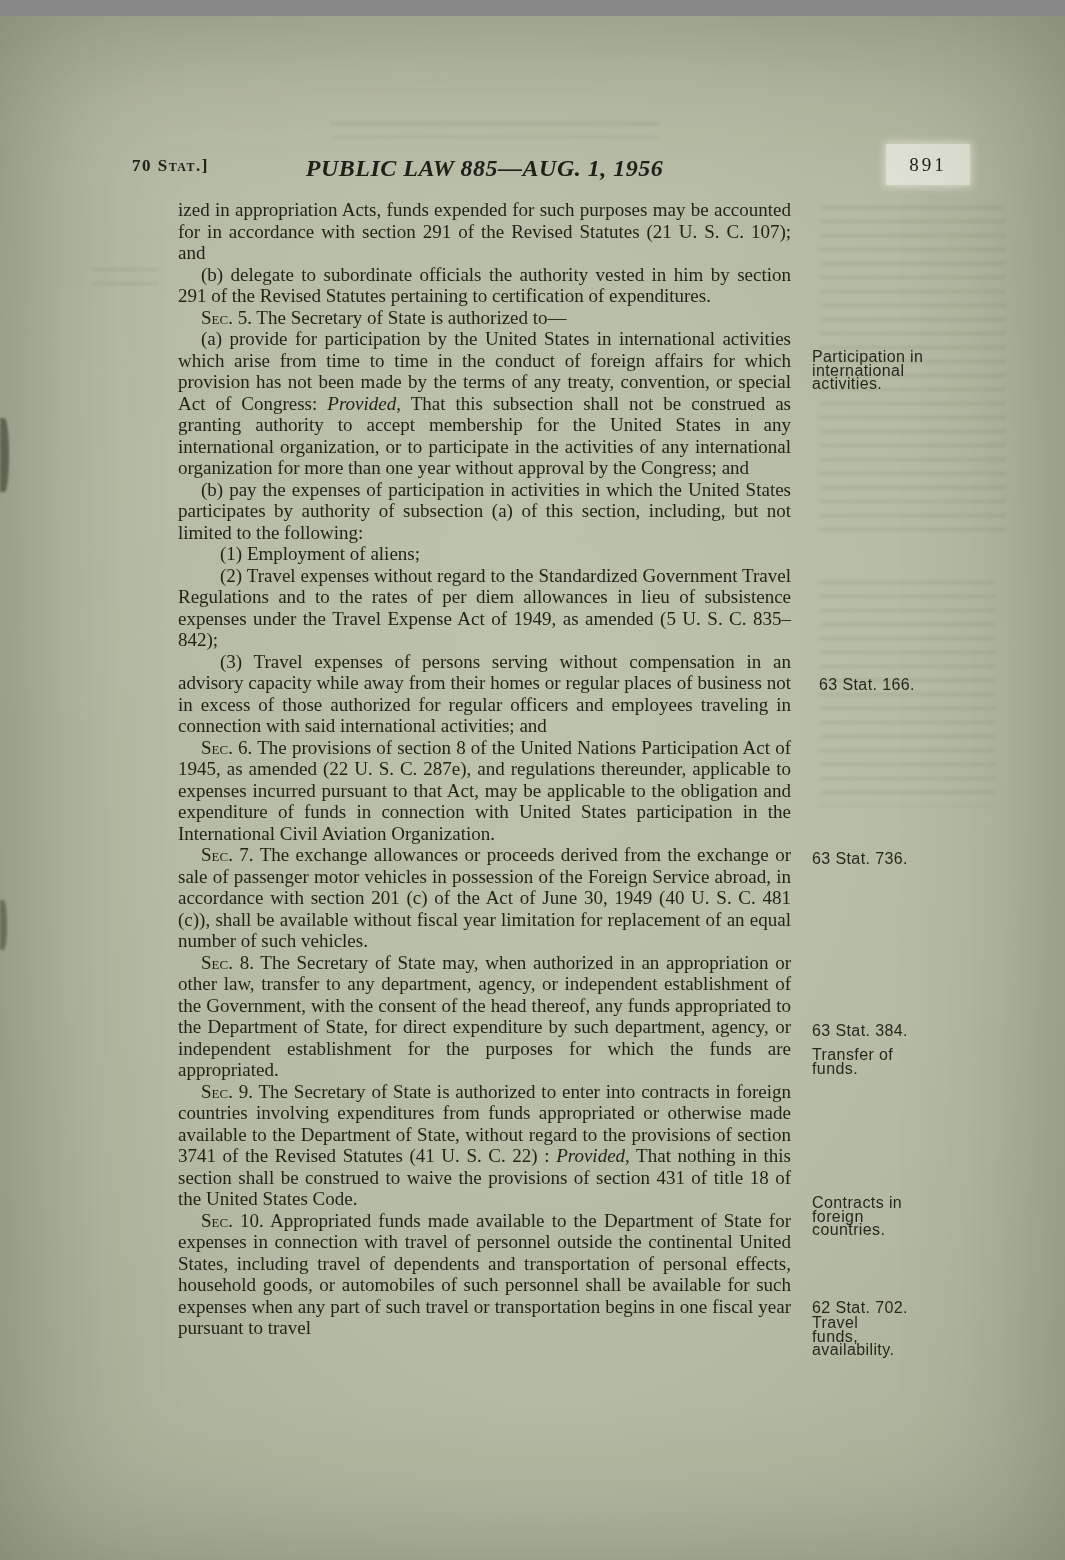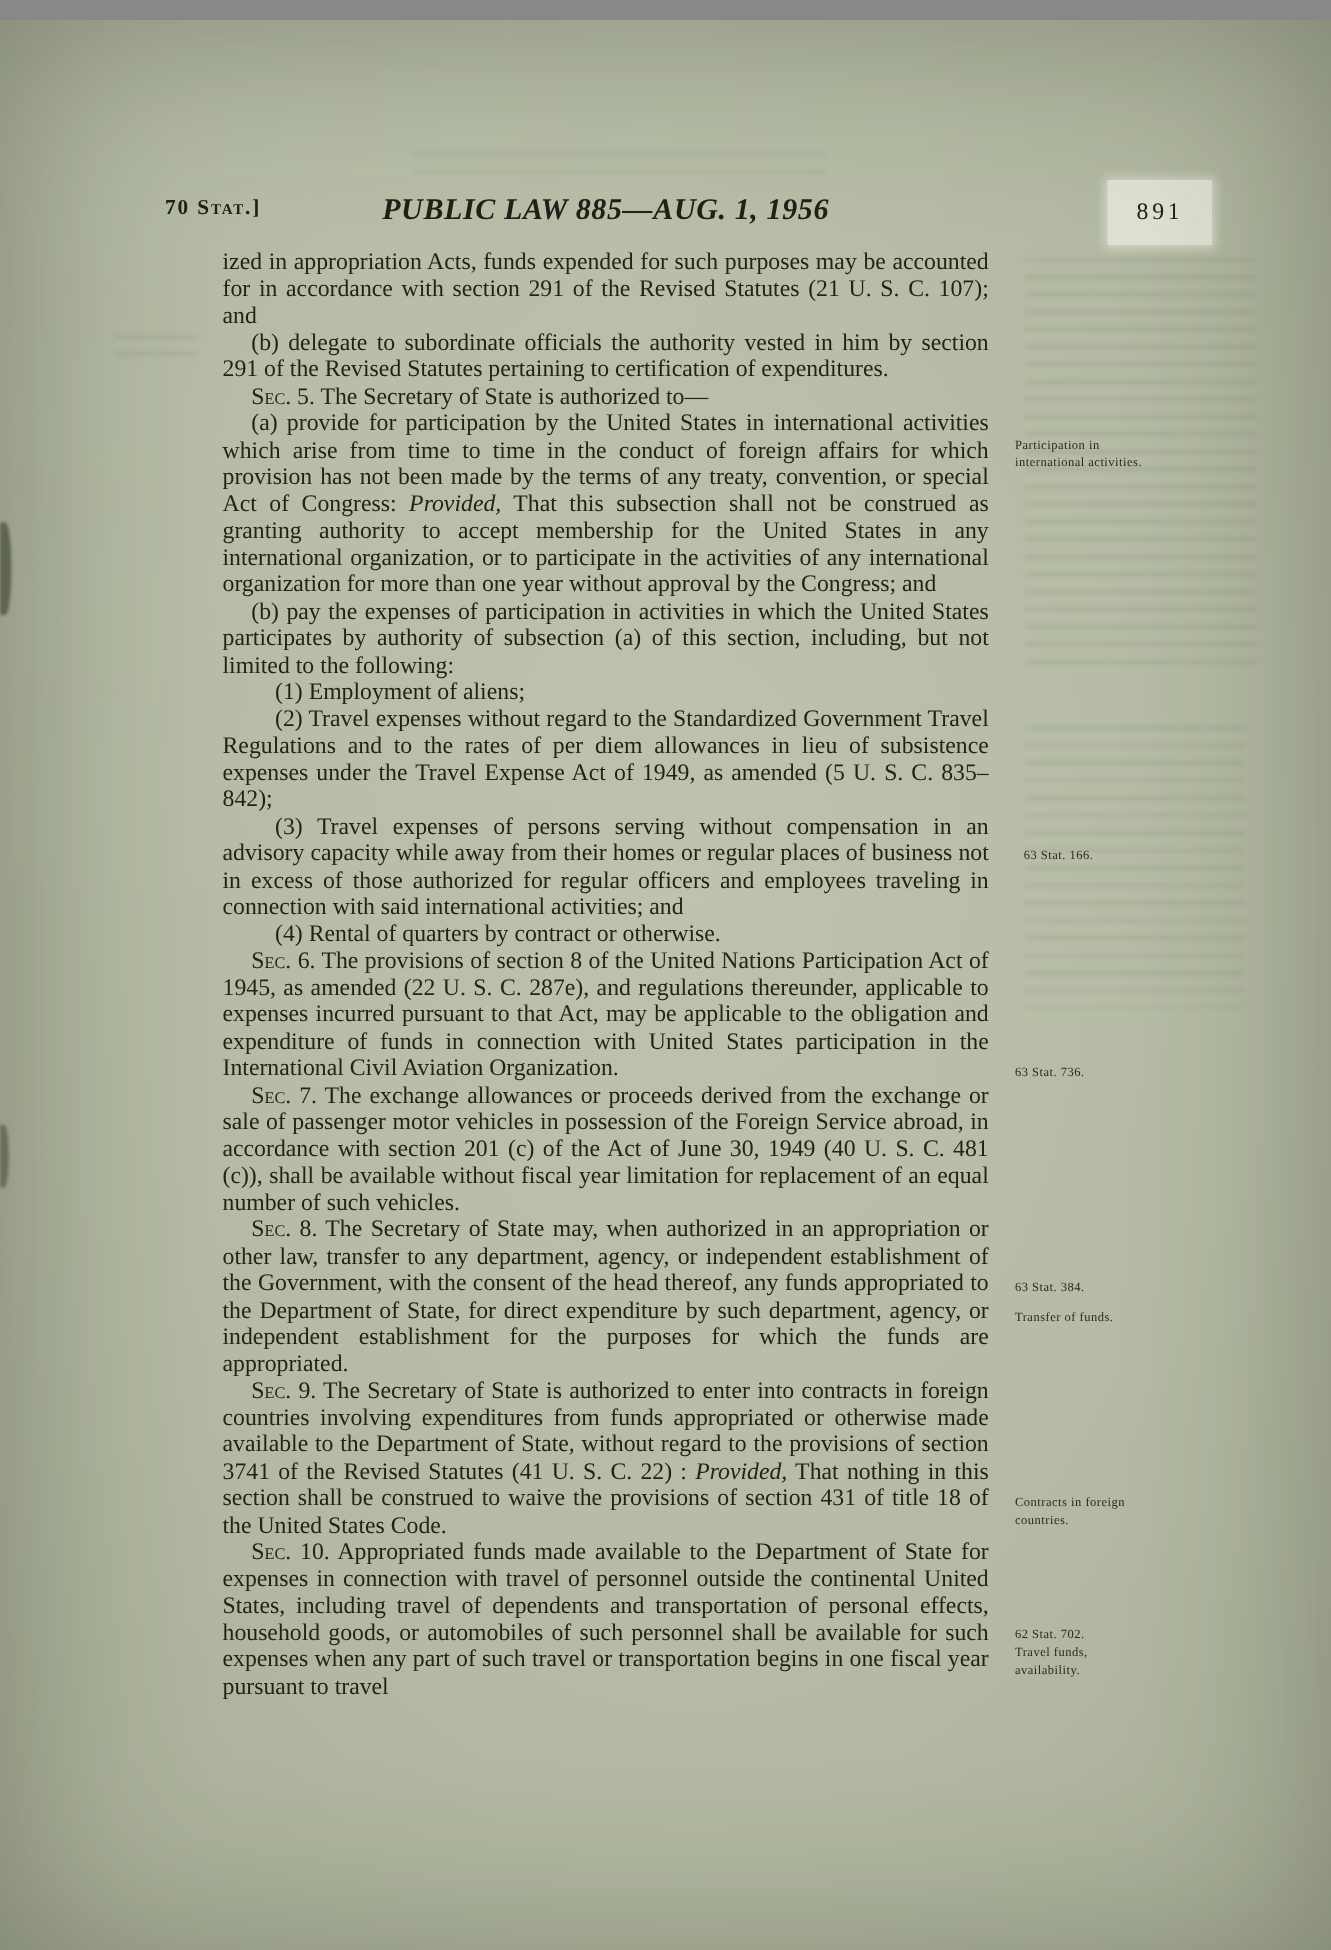--- a/index.html
+++ b/index.html
@@ -22,42 +22,42 @@
   
   .hdr-left {
     position:absolute; left:132px; top:140px;
     font-size:17px; font-weight:bold; font-variant:small-caps; letter-spacing:1.5px;
   }
   .hdr-center {
     position:absolute; left:178px; top:139px; width:613px;
     text-align:center; font-weight:bold; font-size:24px; letter-spacing:0.5px;font-style:italic;
   }
   .page-box {
-    position:absolute; left:886px; top:128px; width:84px; height:52px;
+    position:absolute; left:886px; top:128px; width:84px; height:41px;
     background:rgba(226,228,215,0.92);
     box-shadow:0 0 8px 2px rgba(226,228,215,0.75);
     display:flex; align-items:center; justify-content:center;
     font-size:19px; letter-spacing:3px;
   }
   
   .body-col {
     position:absolute; left:178px; top:183px; width:613px;
     font-size:19px; line-height:21.5px; text-align:justify;
     color:rgba(24,24,14,0.94);
   }
   .para { text-indent:0; }
   .ind1 { text-indent:23px; }
   .ind2 { text-indent:42px; }
   .sc { font-variant:small-caps; }
   .i  { font-style:italic; }
   
   .note {
     position:absolute;
-    font-family:Liberation Serif, serif;
-    font-size:10px; line-height:13.5px; letter-spacing:0.4px;
+    font-family:Liberation Sans, sans-serif;
+    font-size:16px; line-height:13.5px; letter-spacing:0.4px;
     color:rgba(25,25,16,0.92);
   }
   .nowrap { white-space:nowrap; }
   
   .ghost {
     position:absolute; pointer-events:none;
     background:repeating-linear-gradient(180deg,
       rgba(70,74,52,0.10) 0 3px, transparent 3px 14px);
     filter:blur(1.6px);
   }
@@ -86,21 +86,20 @@
 
   <div class="body-col">
     <p class="para"><span>ized in appropriation Acts, funds expended for such purposes may be accounted for in accordance with section 291 of the Revised Statutes (21 U. S. C. 107); and</span></p>
     <p class="para ind1"><span>(b) delegate to subordinate officials the authority vested in him by section 291 of the Revised Statutes pertaining to certification of expenditures.</span></p>
     <p class="para ind1"><span class="sc">Sec.</span><span> 5. The Secretary of State is authorized to—</span></p>
     <p class="para ind1"><span>(a) provide for participation by the United States in international activities which arise from time to time in the conduct of foreign affairs for which provision has not been made by the terms of any treaty, convention, or special Act of Congress: </span><span class="i">Provided,</span><span> That this subsection shall not be construed as granting authority to accept membership for the United States in any international organization, or to participate in the activities of any international organization for more than one year without approval by the Congress; and</span></p>
     <p class="para ind1"><span>(b) pay the expenses of participation in activities in which the United States participates by authority of subsection (a) of this section, including, but not limited to the following:</span></p>
     <p class="para ind2"><span>(1) Employment of aliens;</span></p>
     <p class="para ind2"><span>(2) Travel expenses without regard to the Standardized Government Travel Regulations and to the rates of per diem allowances in lieu of subsistence expenses under the Travel Expense Act of 1949, as amended (5 U. S. C. 835–842);</span></p>
     <p class="para ind2"><span>(3) Travel expenses of persons serving without compensation in an advisory capacity while away from their homes or regular places of business not in excess of those authorized for regular officers and employees traveling in connection with said international activities; and</span></p>
-    <p class="para ind2"><span>(4) Rental of quarters by contract or otherwise.</span></p>
     <p class="para ind1"><span class="sc">Sec.</span><span> 6. The provisions of section 8 of the United Nations Participation Act of 1945, as amended (22 U. S. C. 287e), and regulations thereunder, applicable to expenses incurred pursuant to that Act, may be applicable to the obligation and expenditure of funds in connection with United States participation in the International Civil Aviation Organization.</span></p>
     <p class="para ind1"><span class="sc">Sec.</span><span> 7. The exchange allowances or proceeds derived from the exchange or sale of passenger motor vehicles in possession of the Foreign Service abroad, in accordance with section 201 (c) of the Act of June 30, 1949 (40 U. S. C. 481 (c)), shall be available without fiscal year limitation for replacement of an equal number of such vehicles.</span></p>
     <p class="para ind1"><span class="sc">Sec.</span><span> 8. The Secretary of State may, when authorized in an appropriation or other law, transfer to any department, agency, or independent establishment of the Government, with the consent of the head thereof, any funds appropriated to the Department of State, for direct expenditure by such department, agency, or independent establishment for the purposes for which the funds are appropriated.</span></p>
     <p class="para ind1"><span class="sc">Sec.</span><span> 9. The Secretary of State is authorized to enter into contracts in foreign countries involving expenditures from funds appropriated or otherwise made available to the Department of State, without regard to the provisions of section 3741 of the Revised Statutes (41 U. S. C. 22) : </span><span class="i">Provided,</span><span> That nothing in this section shall be construed to waive the provisions of section 431 of title 18 of the United States Code.</span></p>
     <p class="para ind1"><span class="sc">Sec.</span><span> 10. Appropriated funds made available to the Department of State for expenses in connection with travel of personnel outside the continental United States, including travel of dependents and transportation of personal effects, household goods, or automobiles of such personnel shall be available for such expenses when any part of such travel or transportation begins in one fiscal year pursuant to travel</span></p>
   </div>
 
   <div class="note" style="top:334px;left:812px;width:122px;">Participation in international activities.</div>
   <div class="note nowrap" style="top:662px;left:819px;">63 Stat. 166.</div>
   <div class="note nowrap" style="top:836px;left:812px;">63 Stat. 736.</div>

